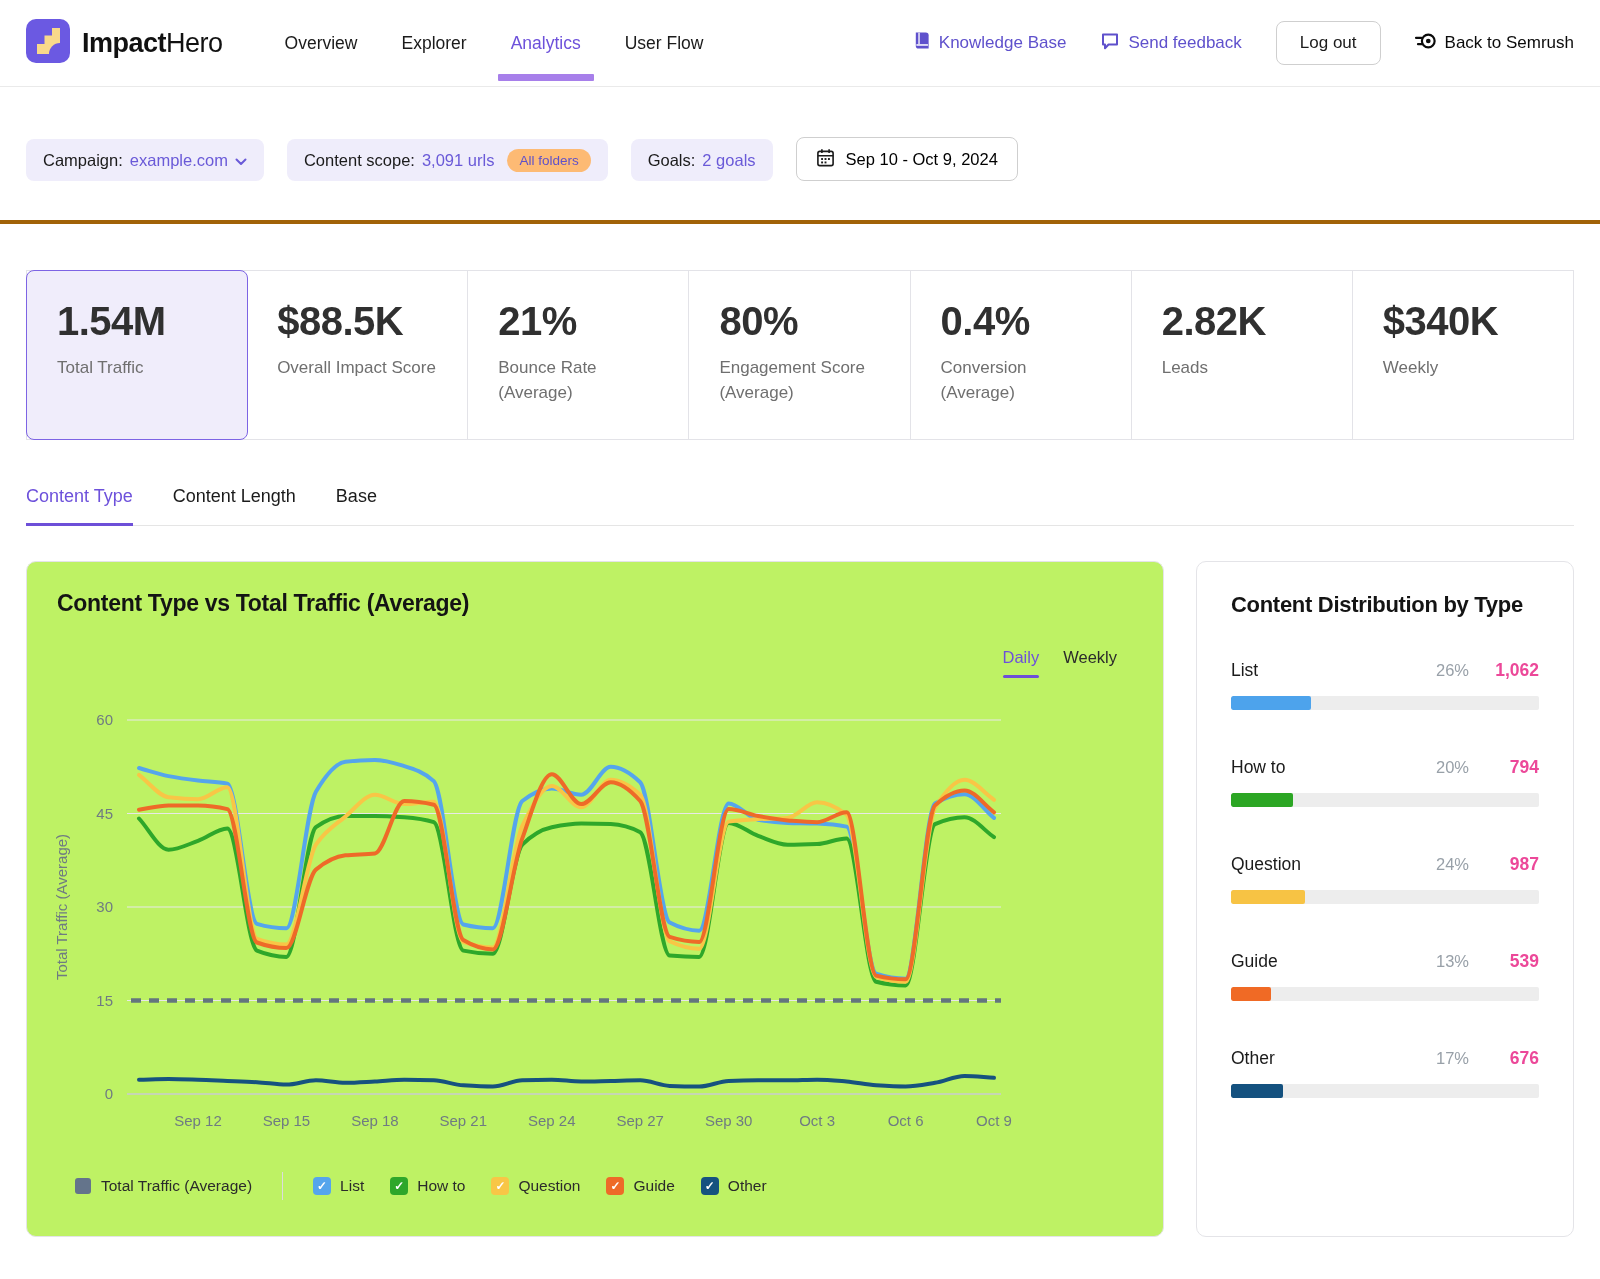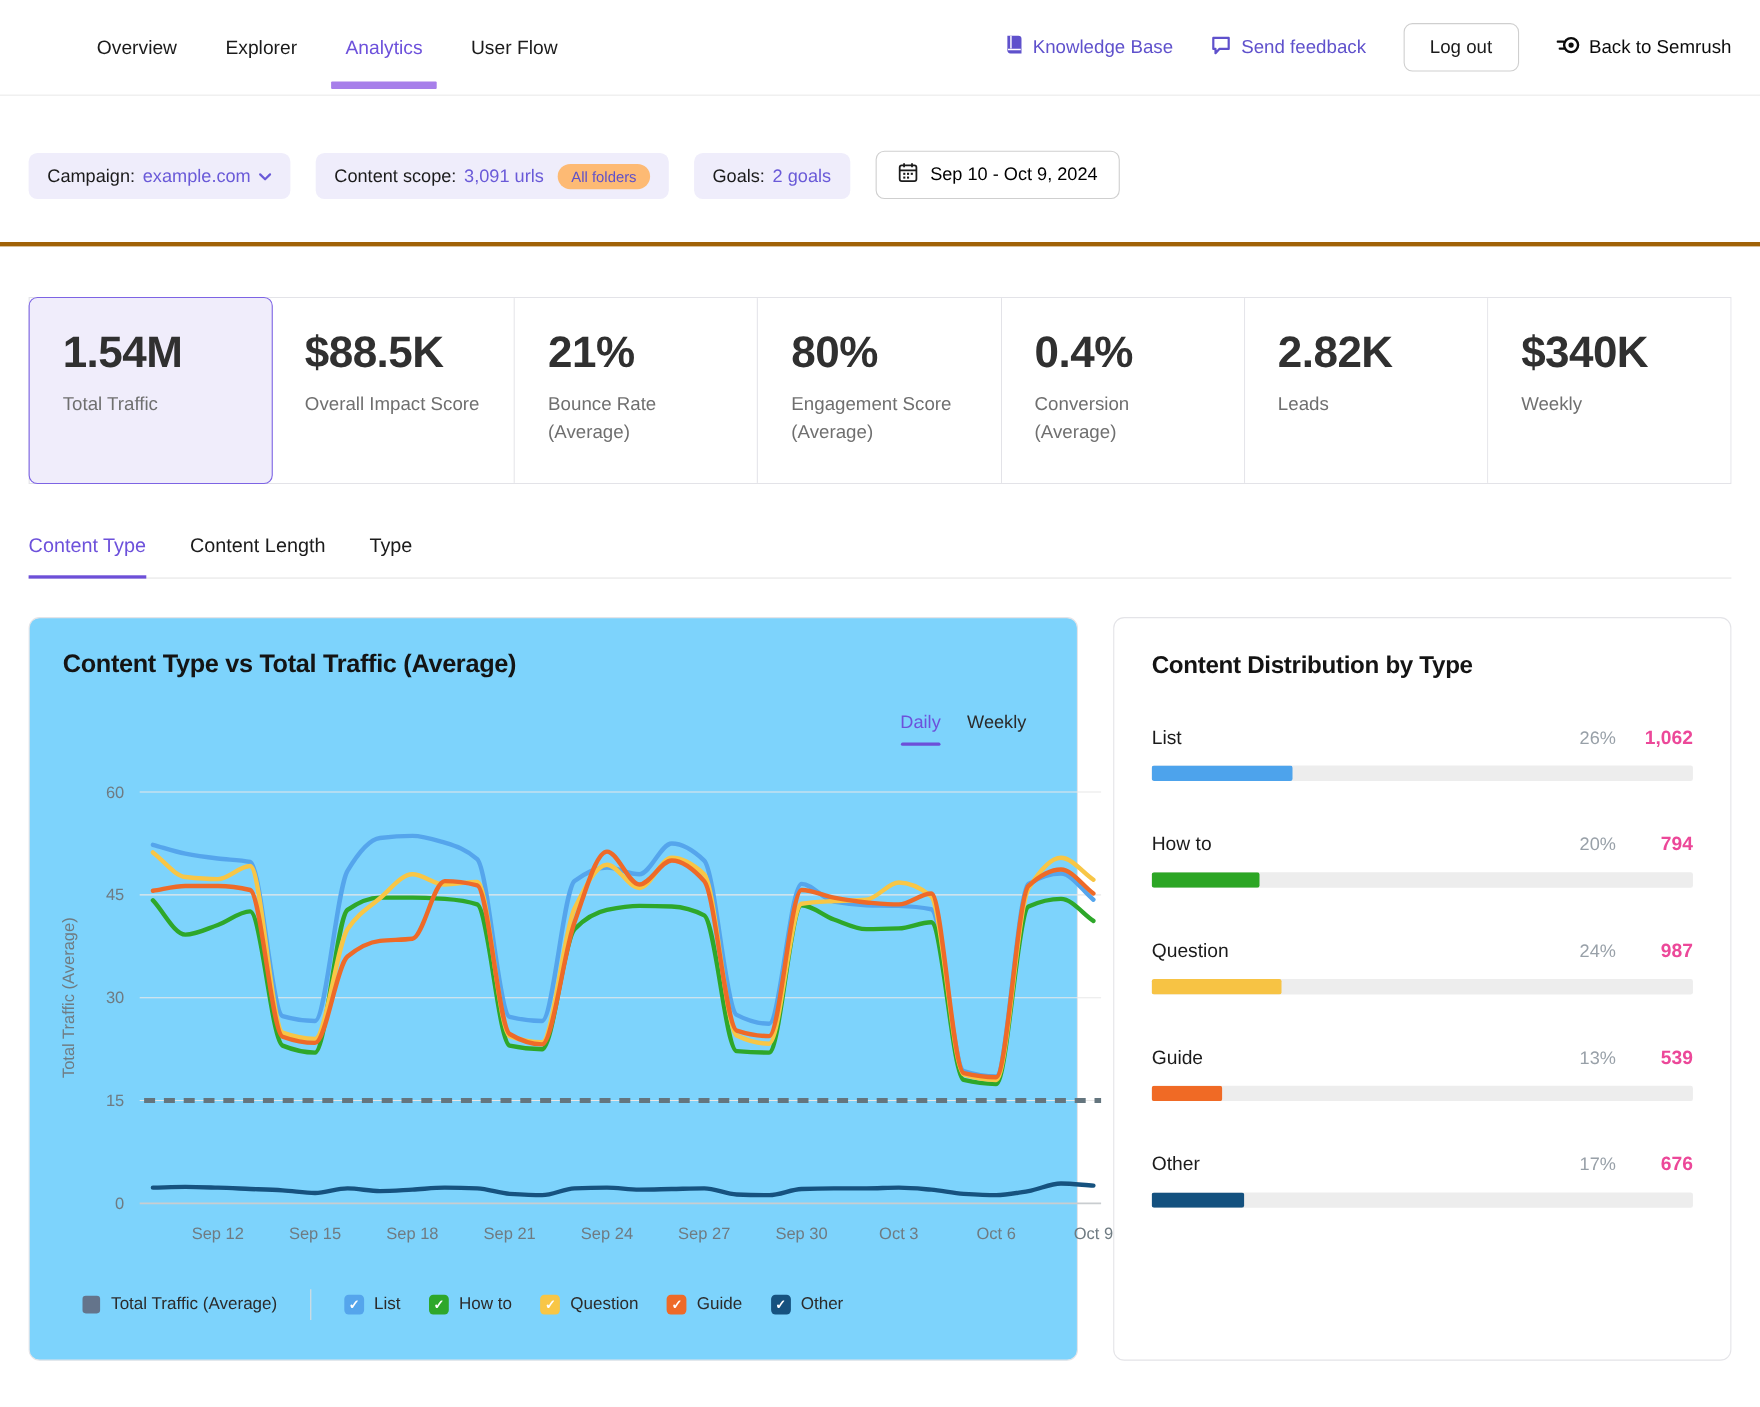--- a/index.html
+++ b/index.html
@@ -38,21 +38,21 @@
   .stat-value { font-size:40px; font-weight:800; color:#303030; letter-spacing:-0.5px; }
   .stat-label { font-size:17px; color:#6F6F6F; margin-top:12px; line-height:1.45; max-width:160px; }
 
   
   .tabs { margin:46px 26px 0; display:flex; gap:40px; font-size:18px; border-bottom:1px solid #E5E5E5; }
   .tab { padding-bottom:16px; border-bottom:3px solid transparent; margin-bottom:-1px; cursor:pointer; color:#1b1b1b; }
   .tab.active { color:#6D51DB; border-bottom-color:#6D4FD8; }
 
   
   .main { display:flex; gap:32px; margin:35px 26px 0; }
-  .chart-card { width:954px; height:676px; border:1px solid #E4E4E8; border-radius:10px; position:relative; background:#7dd3fc; }
+  .chart-card { width:1138px; height:676px; border:1px solid #E4E4E8; border-radius:10px; position:relative; background:#bef264; }
   .chart-title { position:absolute; left:30px; top:28px; font-size:23px; font-weight:800; color:#141414; letter-spacing:-0.3px; }
   .toggle { position:absolute; right:46px; top:86px; display:flex; gap:24px; font-size:16.5px; }
   .toggle-opt { cursor:pointer; color:#2b2b2b; position:relative;text-align:center; }
   .toggle-opt.active { color:#6D51DB; }
   .toggle-opt.active::after { content:''; position:absolute; left:0; right:0; bottom:-11px; height:3px; background:#6D4FD8; border-radius:2px; }
   .chart-svg { position:absolute; left:22px; top:132px; }
   .legend { position:absolute; left:48px; bottom:36px; display:flex; align-items:center; gap:26px; font-size:15.5px; color:#2b2b2b; }
   .legend-ref { display:flex; align-items:center; gap:10px; }
   .ref-swatch { width:16px; height:16px; border-radius:3px; background:#64748B; }
   .legend-divider { width:1px; height:28px; background:#DCDCDC; margin:0 4px; }
@@ -68,20 +68,30 @@
   .dist-value { width:70px; text-align:right; font-size:17.5px; font-weight:700; color:#ec4899; }
   .dist-bar { margin-top:15px; height:14px; background:#EDEDED; border-radius:2px; overflow:hidden; }
   .bar-fill { height:100%; border-radius:2px; width:0; }
 </style>
 </head>
 <body>
 
 <div class="page">
 
   <div class="header">
+    <div class="brand">
+      <span>
+        <svg width="44" height="44" viewBox="0 0 44 44">
+          <rect width="44" height="44" rx="10" fill="#6B59E2"></rect>
+          <path d="M11 35 V25 H18.5 V16.5 H26 V9 H34 V35 Z" fill="#F8D98B"></path>
+          <path d="M34 24 A 11 11 0 0 0 23 35 L 34 35 Z" fill="#6B59E2"></path>
+        </svg>
+      </span>
+      <span class="brand-text"><span class="b1">Impact</span><span class="b2">Hero</span></span>
+    </div>
 
     <div class="nav">
       <div class="nav-item">Overview</div>
       <div class="nav-item">Explorer</div>
       <div class="nav-item active">Analytics</div>
       <div class="nav-item">User Flow</div>
     </div>
 
     <div class="header-right">
       <div class="hlink">
@@ -180,21 +190,21 @@
     </div>
     <div class="stat-cell">
       <div class="stat-value">$340K</div>
       <div class="stat-label">Weekly</div>
     </div>
   </div>
 
   <div class="tabs">
     <div class="tab active">Content Type</div>
     <div class="tab">Content Length</div>
-    <div class="tab">Type</div>
+    <div class="tab">Base</div>
   </div>
 
   <div class="main">
 
     <div class="chart-card">
       <div class="chart-title">Content Type vs Total Traffic (Average)</div>
       <div class="toggle">
         <div class="toggle-opt active">Daily</div>
         <div class="toggle-opt">Weekly</div>
       </div>

